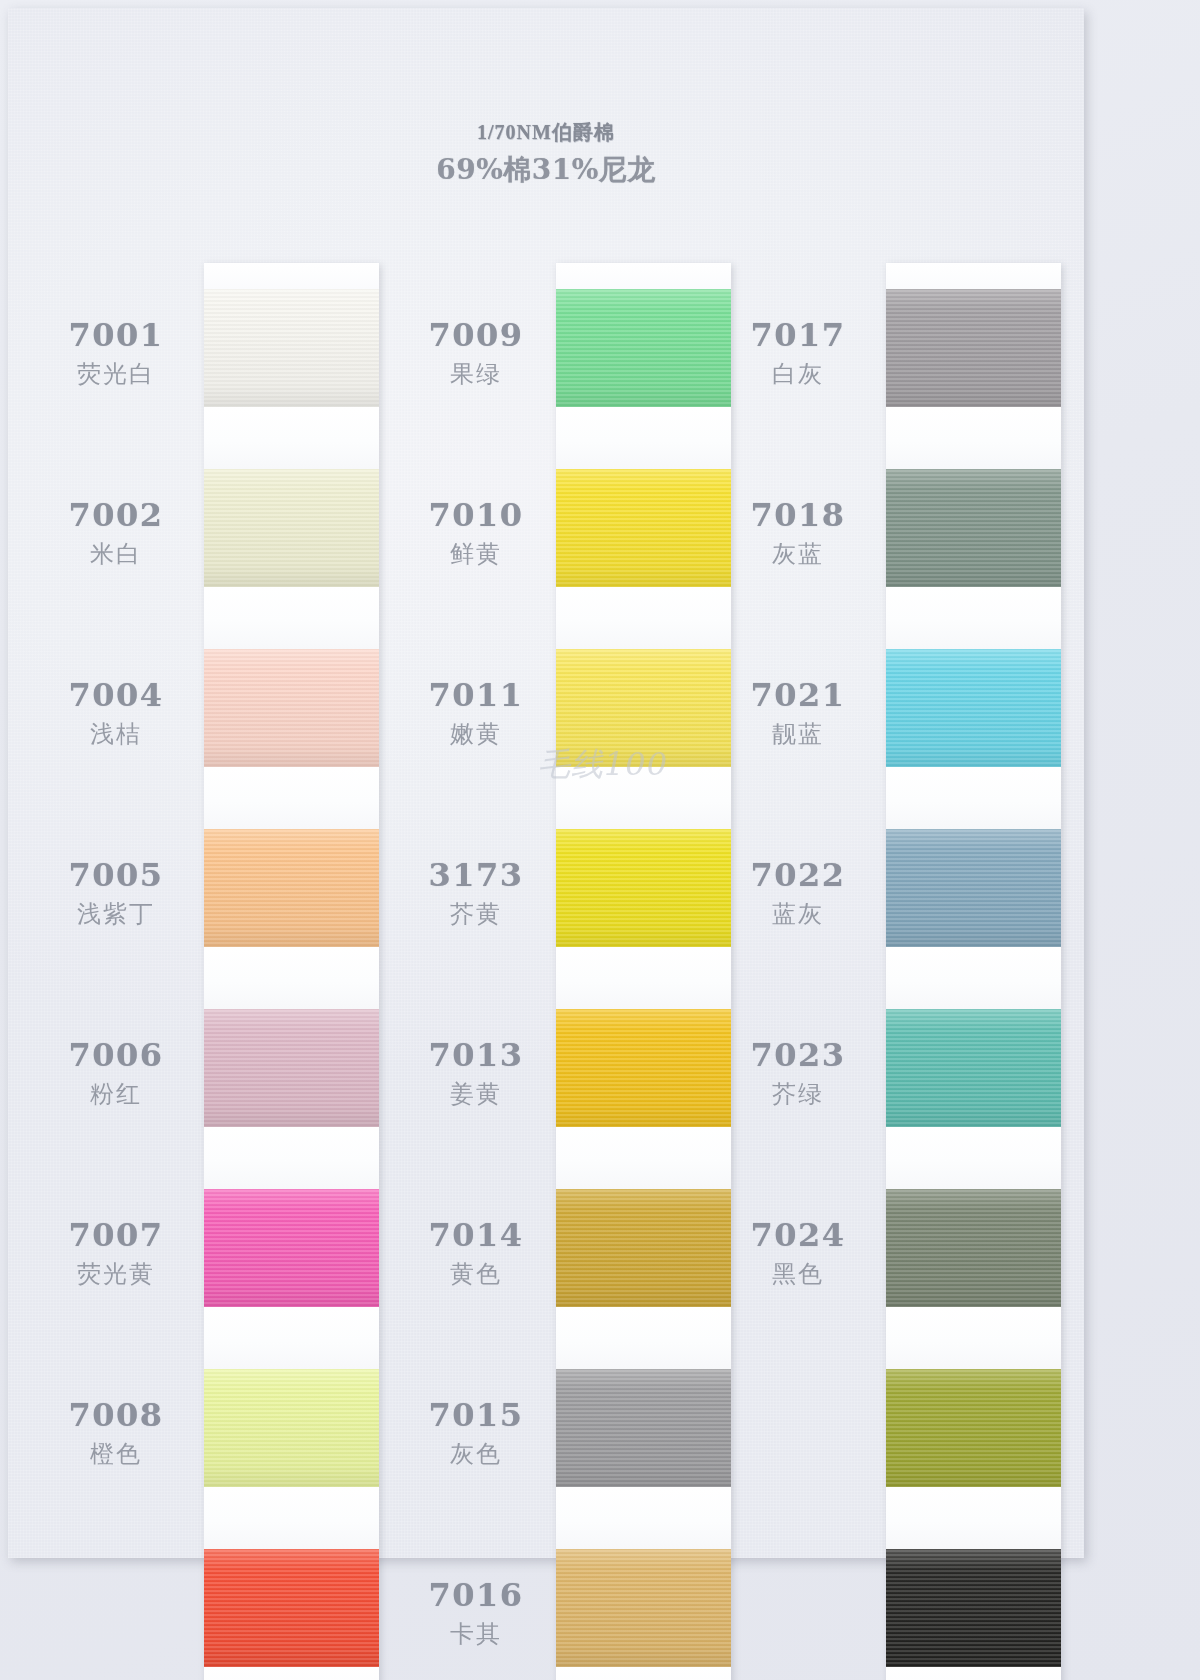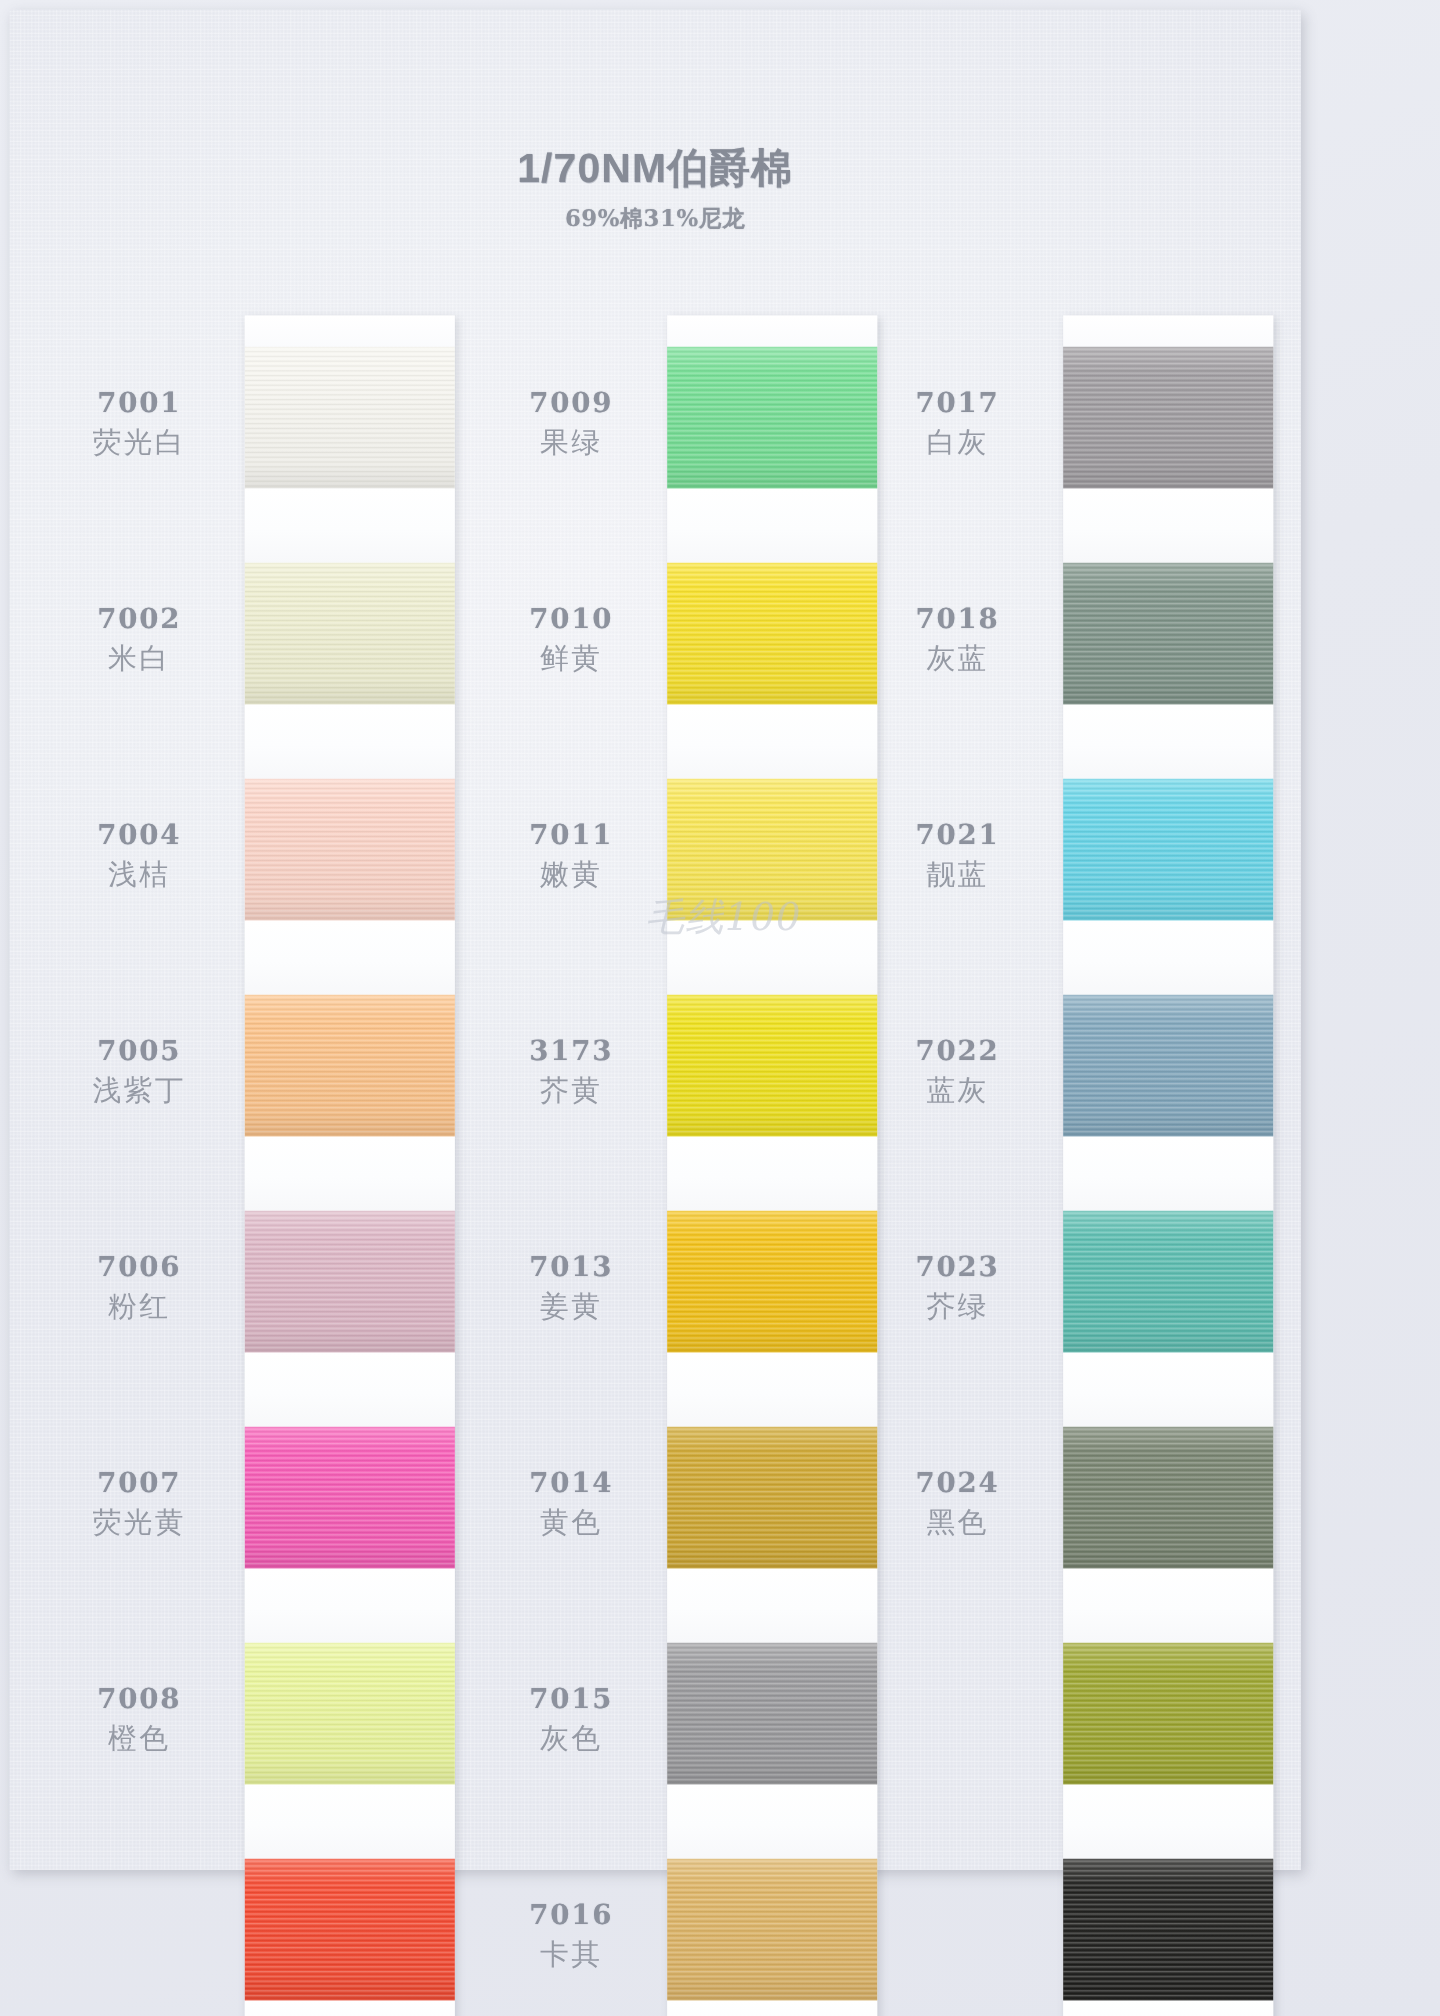--- a/index.html
+++ b/index.html
@@ -48,32 +48,32 @@
   
   #header-block {
     position: absolute;
     left: 0;
     top: 112px;
     width: 100%;
     text-align: center;
     z-index: 5;
   }
   #title-main {
-    font-family: Liberation Sans, sans-serif;
-    font-size: 34px;
+    font-family: Liberation Serif, serif;
+    font-size: 20px;
     font-weight: bold;
     letter-spacing: 1px;
     color: #7e838f;
     text-shadow: 0 0 1px rgba(120,126,140,0.55), 0.5px 0.5px 0 rgba(160,165,178,0.5);
     line-height: 1.25;
     opacity: 0.92;
   }
   #title-sub {
     font-family: "DejaVu Serif", "Liberation Serif", serif;
-    font-size: 19px;
+    font-size: 28px;
     font-weight: bold;
     letter-spacing: 0.5px;
     color: #868b96;
     margin-top: 6px;
     text-shadow: 0 0 1px rgba(125,131,145,0.5);
     opacity: 0.9;
   }
 
   
   .column {
@@ -158,21 +158,21 @@
   .label-slot {
     height: 180px;
     display: flex;
     flex-direction: column;
     justify-content: center;
     align-items: center;
     gap: 4px;
   }
   .label-code {
     font-family: "DejaVu Serif", "Liberation Serif", serif;
-    font-size: 23px;
+    font-size: 32px;
     font-weight: bold;
     letter-spacing: 1.5px;
     color: #868b97;
     text-shadow: 0 0 1px rgba(130,136,150,0.5);
     opacity: 0.93;
   }
   .label-name {
     font-family: "DejaVu Serif", "Liberation Serif", serif;
     font-size: 24px;
     font-weight: normal;

